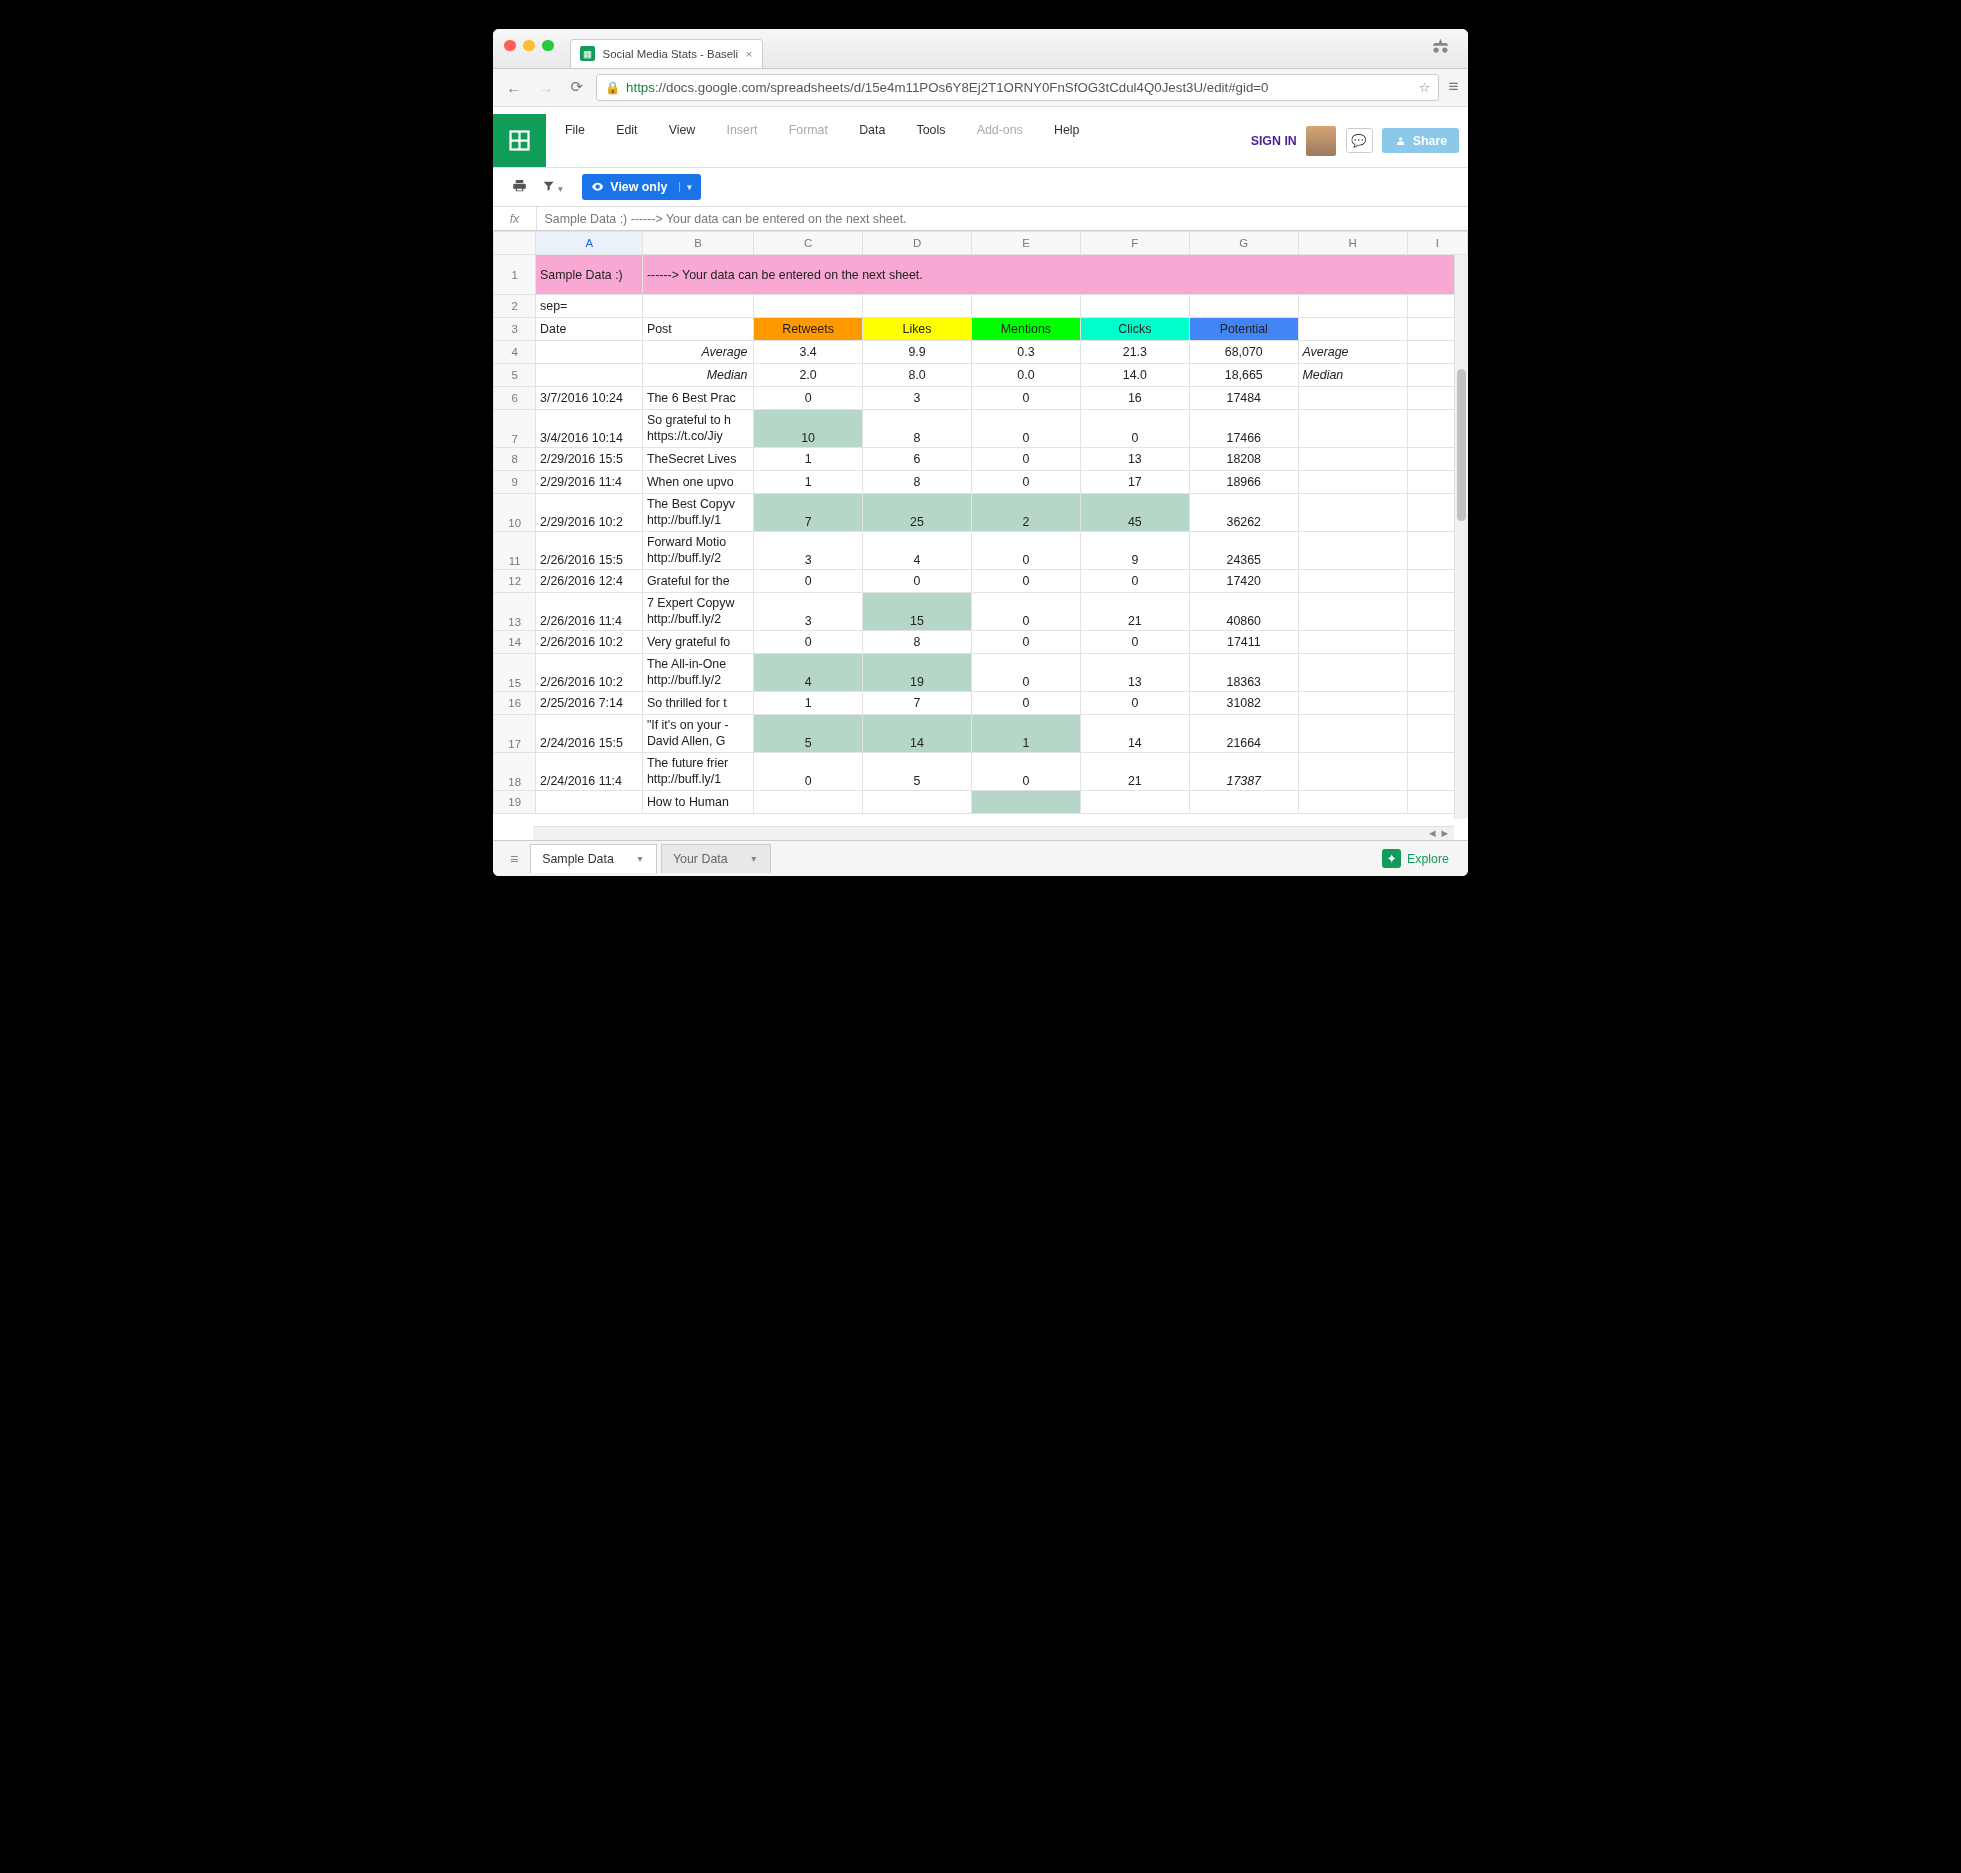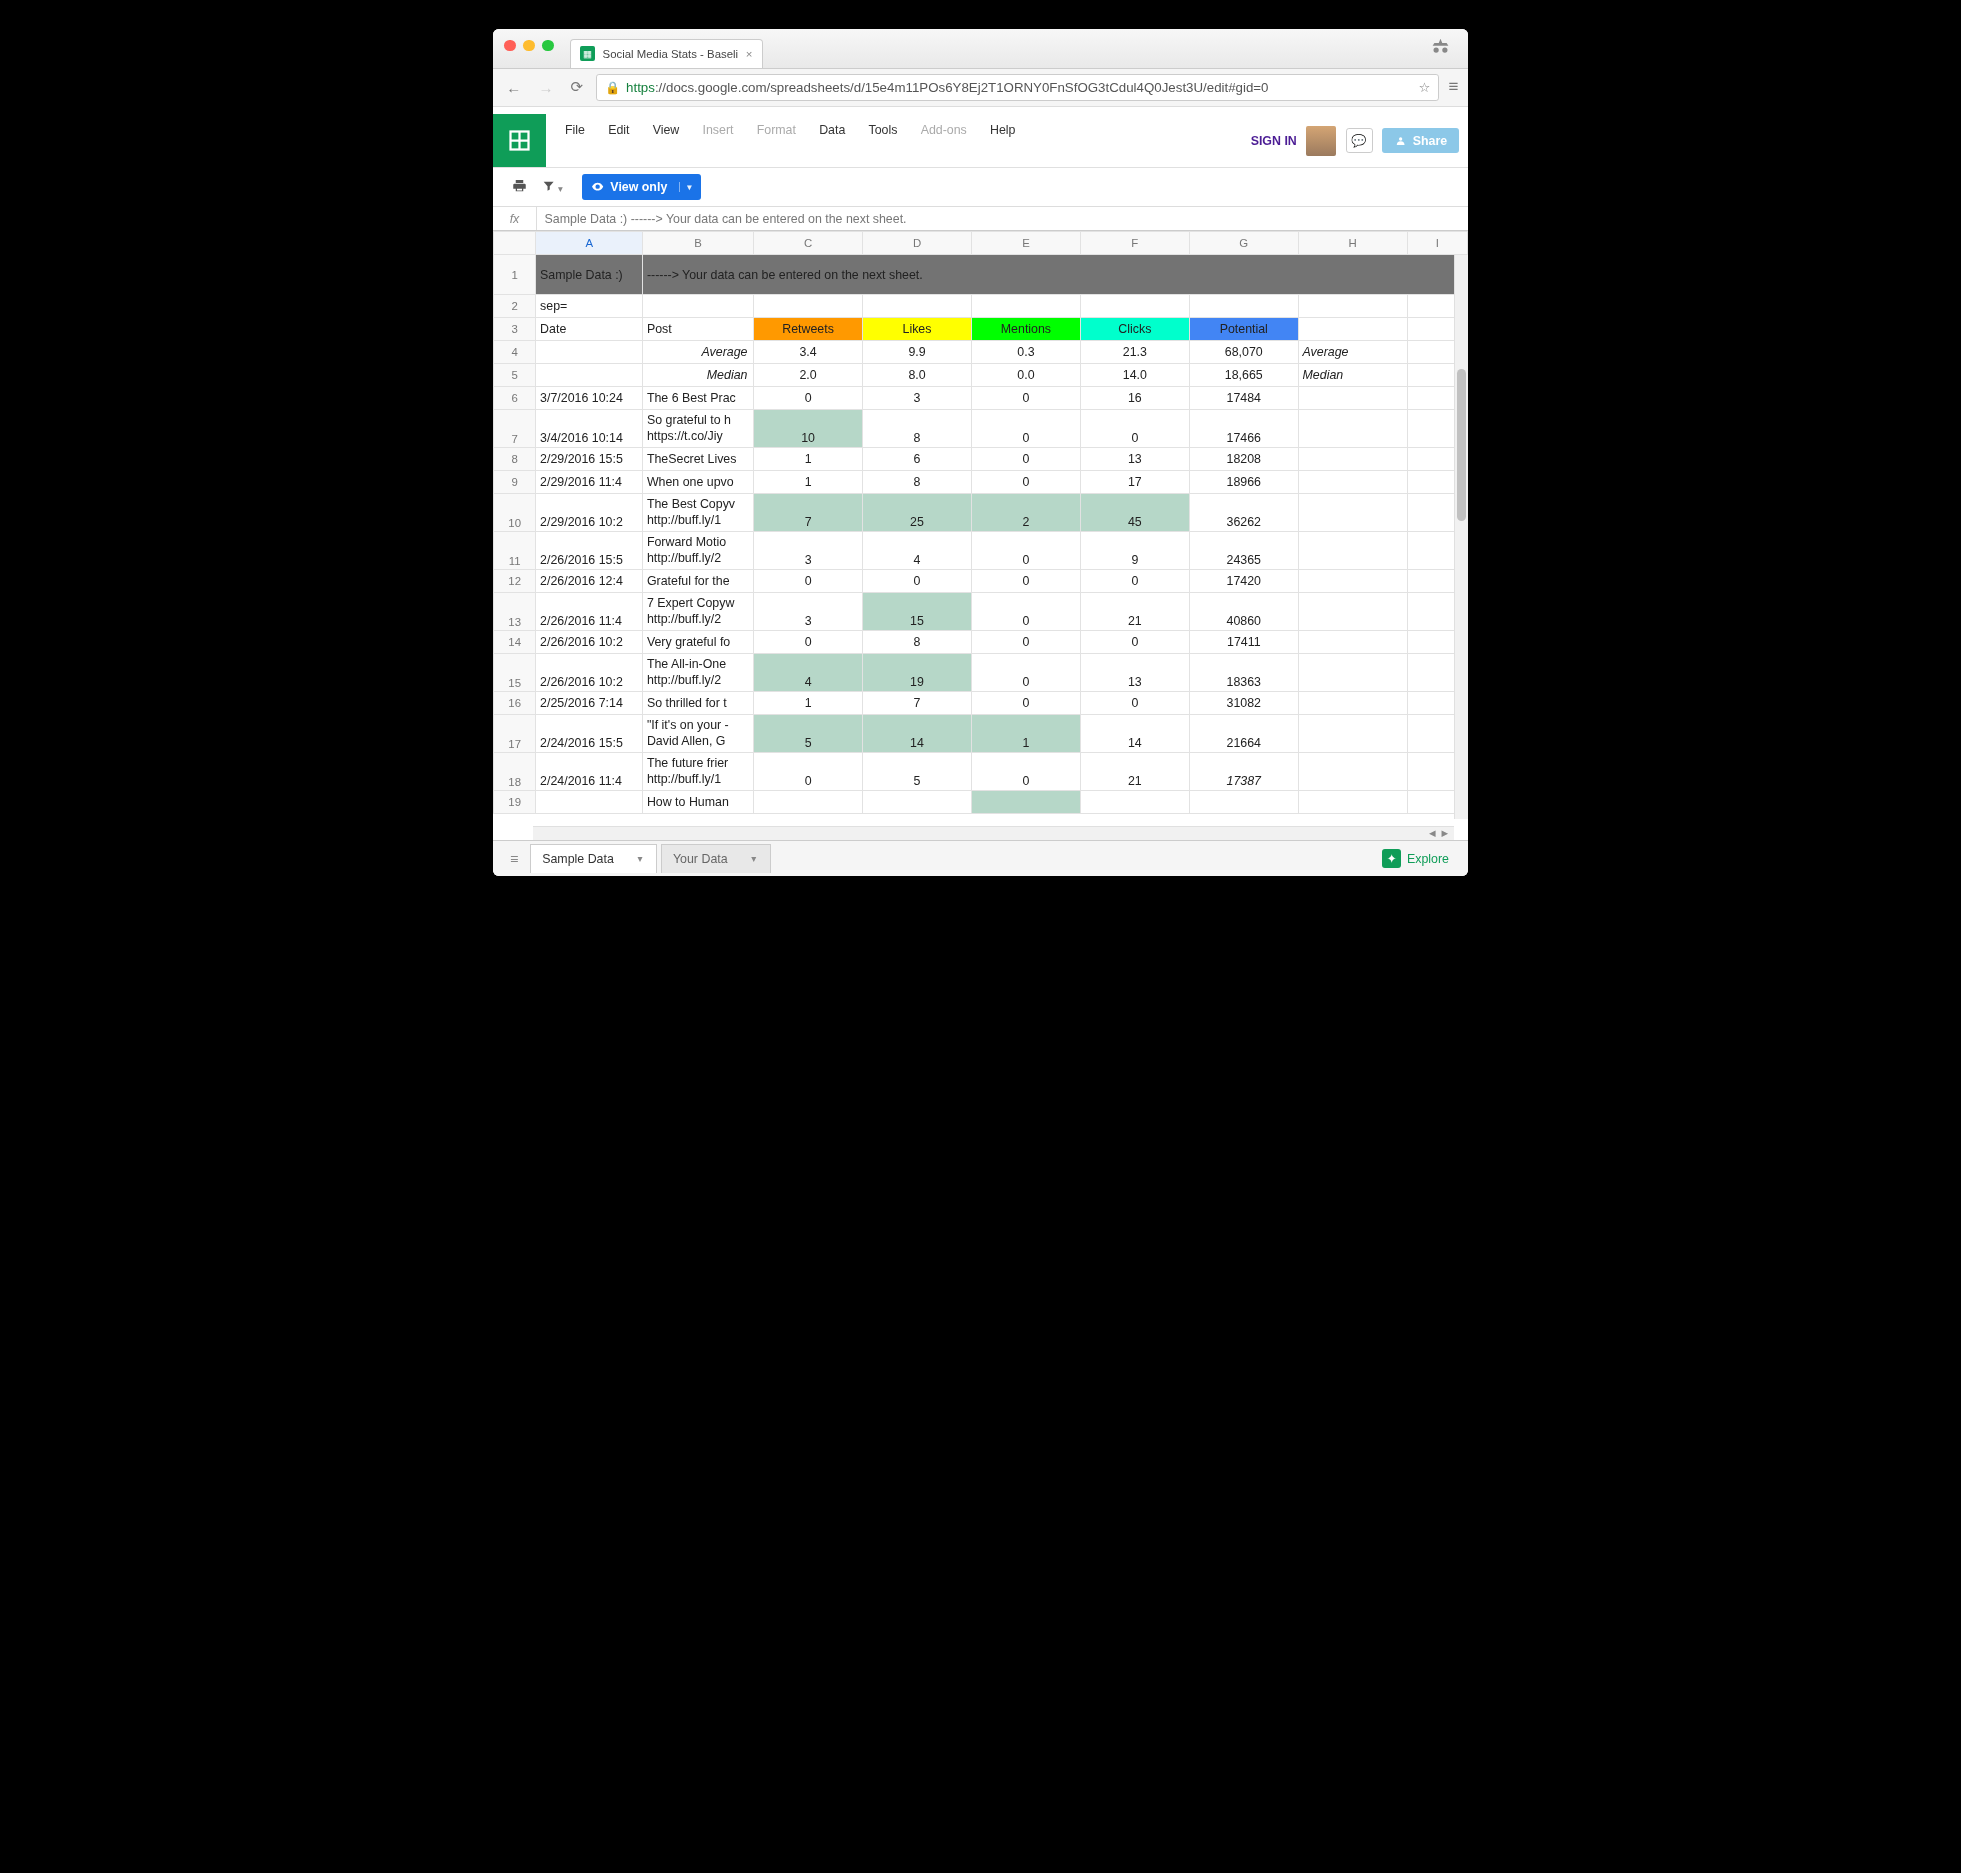--- a/index.html
+++ b/index.html
@@ -89,21 +89,21 @@
   }
   .logo {
     width: 53px; height: 53px;
     background: #0f9d58;
     display: flex; align-items: center; justify-content: center;
     margin-right: 11.4px;
   }
   .logo svg { width: 27px; height: 27px; }
   .docmeta { flex: 1; }
   .doctitle { font-size: 18px; color: #333; padding-top: 1.9px; }
-  .menus { display: flex; gap: 8px; margin-top: 5.7px; font-size: 12.4px; color: #333; }
+  .menus { display: flex; gap: 16px; margin-top: 5.7px; font-size: 12.4px; color: #333; }
   .menus span { padding: 2.9px 7.6px; cursor: pointer; }
   .menus .dim { color: #aaa; }
   .rightbar { display: flex; align-items: center; gap: 9.5px; }
   .signin { color: #4c1d95; font-weight: bold; font-size: 12.4px; cursor: pointer; }
   .avatar { width: 30px; height: 30px; background: linear-gradient(#d4a574,#9b7a5e); border-radius: 1.9px; }
   .comment-ic { width: 27px; height: 25px; border: 1px solid #ccc; border-radius: 2.9px; display: flex; align-items: center; justify-content: center; color: #999; cursor: pointer; }
   .sharebtn {
     background: #8cc8e8; color: #fff; border-radius: 2.9px;
     padding: 5.7px 11.4px; display: flex; align-items: center; gap: 5.7px;
     font-size: 12.4px; font-weight: bold; cursor: pointer;
@@ -138,21 +138,21 @@
   .colC { width: 103px; }
   .colD { width: 103px; }
   .colE { width: 103px; }
   .colF { width: 103px; }
   .colG { width: 103px; }
   .colH { width: 103px; }
   .colI { width: 57px; }
   .center { text-align: center; }
   .left { text-align: left; }
   .ital { font-style: italic; }
-  .hdr-blue { background: #737373; color: #fff; font-weight: 500; height: 40px !important; font-size: 13.3px; }
+  .hdr-blue { background: #f9a8d4; color: #fff; font-weight: 500; height: 40px !important; font-size: 13.3px; }
   .selcol { background: #eaf1fb !important; color: #1967d2 !important; }
   .th-retweets { background: #ff9900; color: #000; }
   .th-likes { background: #ffff00; color: #000; }
   .th-mentions { background: #00ff00; color: #000; }
   .th-clicks { background: #00ffcc; color: #000; }
   .th-potential { background: #4285f4; color: #000; }
   .hl { background: #b6d7c8; }
   .tall td { height: 38px; vertical-align: bottom; padding-bottom: 1.9px; }
   .tall td.colB-cell { vertical-align: top; padding-top: 1.9px; line-height: 1.3; white-space: normal; }
 

